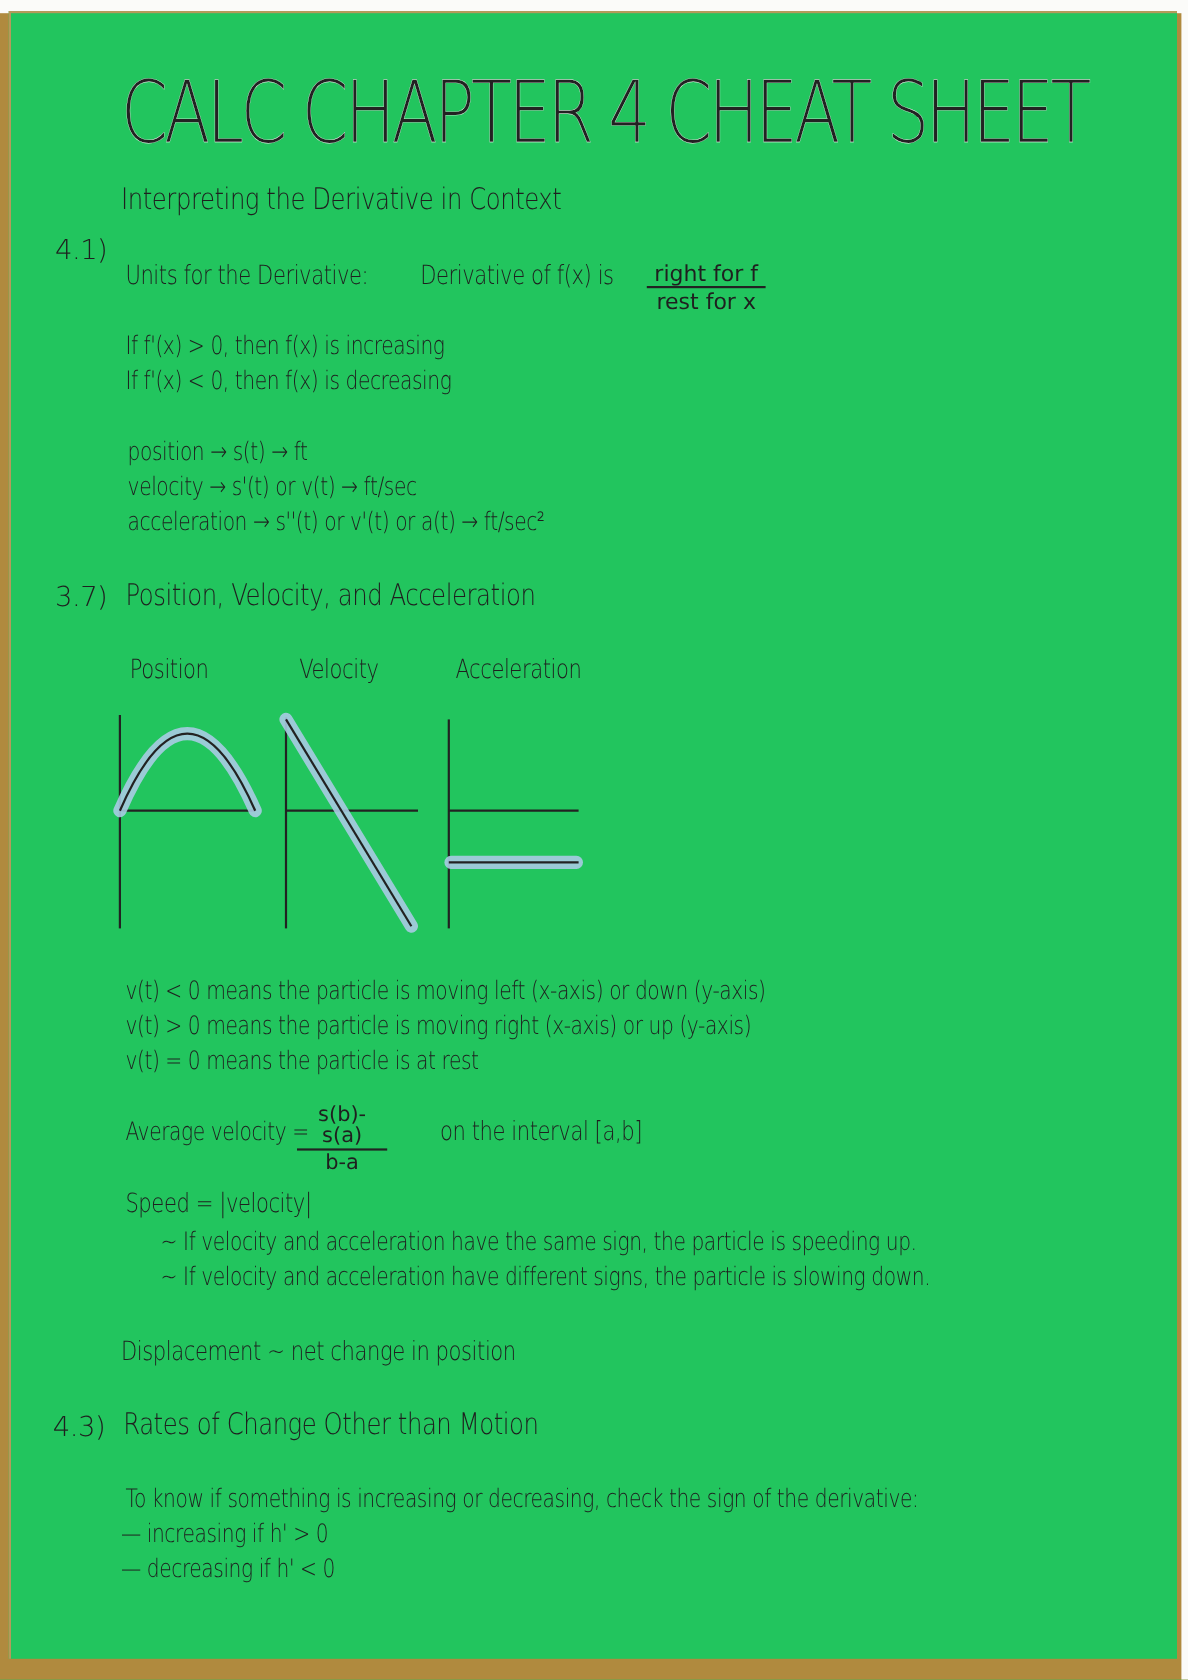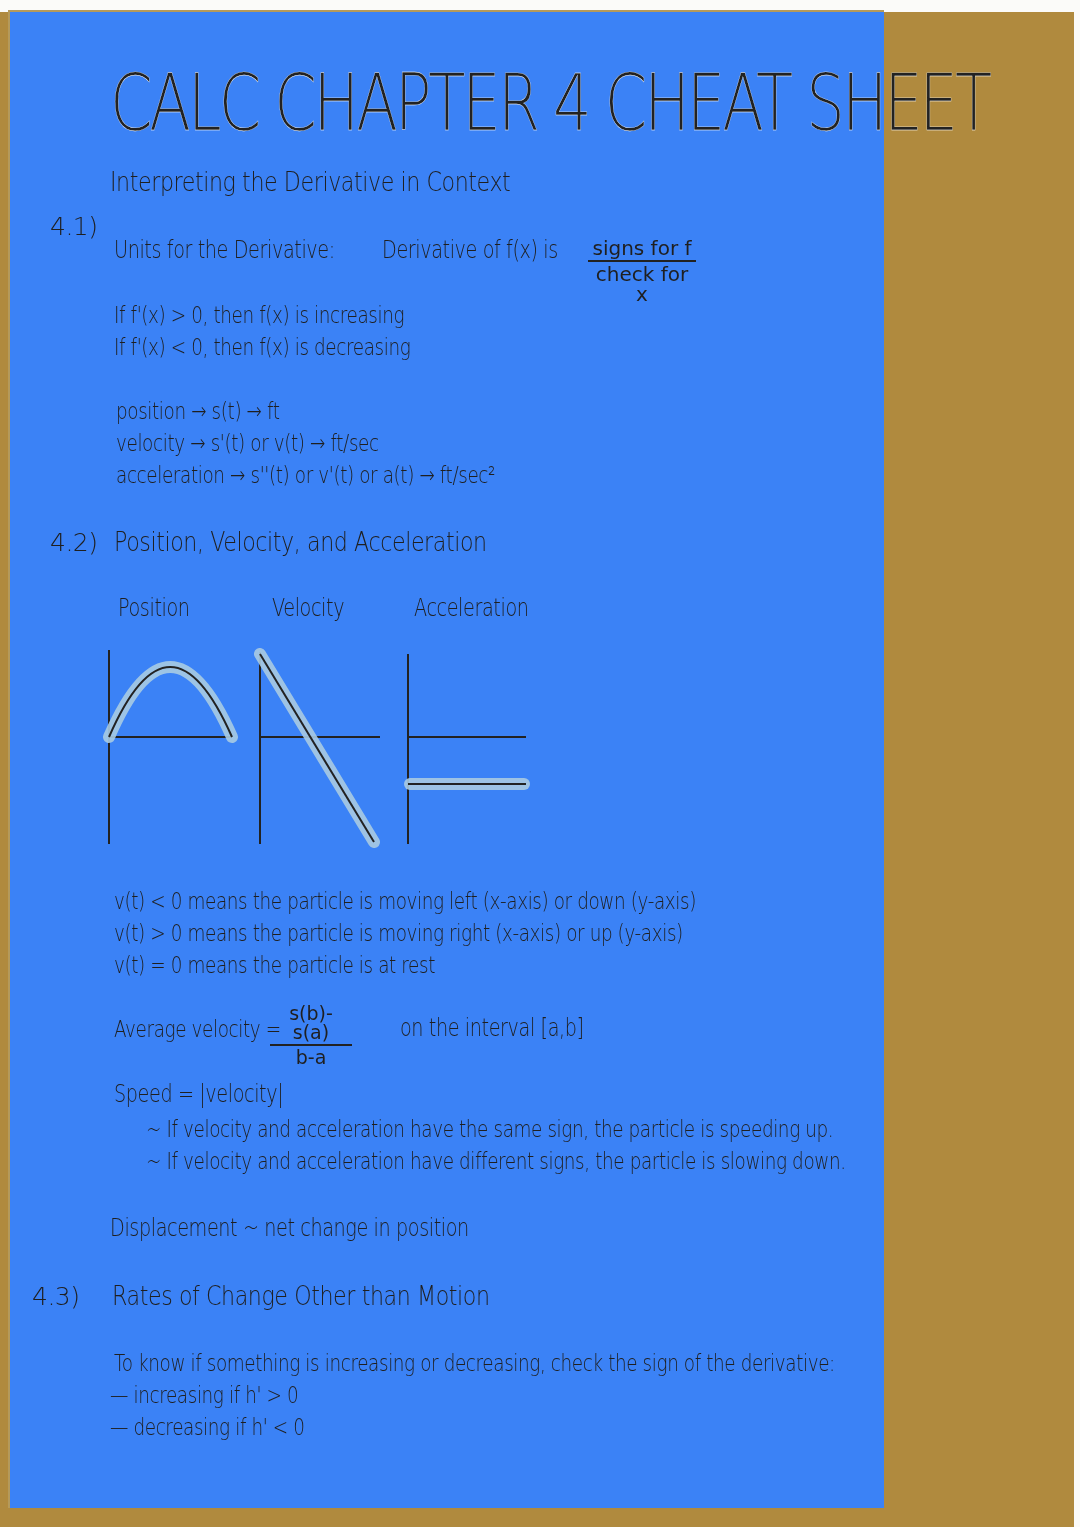--- a/index.html
+++ b/index.html
@@ -6,22 +6,22 @@
   body {
     width:1080px; height:1527px; overflow:hidden;
     background:#b08a3e;
     position:relative;
     font-family:"DejaVu Sans", sans-serif;
     color:#1f1f1f;
   }
   .top-strip { position:absolute; left:0; top:0; width:1080px; height:12px; background:#fbfbf9; }
   .right-strip { position:absolute; right:0; top:0; width:6px; height:1527px; background:#fbfbf9; }
   .page {
-    position:absolute; left:8px; top:10px; width:876px; height:1498px;
-    background:#3b82f6;
+    position:absolute; left:8px; top:10px; width:1062px; height:1498px;
+    background:#22c55e;
     border-top:2px solid #b59a5b;
     border-left:2px solid #b59a5b;
     box-sizing:border-box;
   }
   .t { position:absolute; white-space:nowrap; line-height:1; font-weight:300; letter-spacing:-0.5px; }
   .title {
     left:100px; top:52px; font-size:78px; letter-spacing:-4px;
     transform:scaleX(0.78); transform-origin:left top;
     font-family:"DejaVu Sans", sans-serif; font-weight:300;
     color:#222;
@@ -45,32 +45,32 @@
 <div class="page">
 
   <div class="t title">CALC CHAPTER 4 CHEAT SHEET</div>
 
   <div class="t sec-num" style="left:40px; top:158px;margin-top:44px;">4.1)</div>
   <div class="t sec-title" style="left:100px; top:156px;">Interpreting the Derivative in Context</div>
 
   <div class="t body-l" style="left:104px; top:226px;">Units for the Derivative:</div>
   <div class="t body-l" style="left:372px; top:226px;">Derivative of f(x) is</div>
   <div class="frac" style="left:578px; top:226px; font-size:20px; width:108px;">
-    <span class="num">signs for f</span>
-    <span class="den">check for x</span>
+    <span class="num">right for f</span>
+    <span class="den">rest for x</span>
   </div>
 
   <div class="t body-m" style="left:104px; top:292px;">If f'(x) &gt; 0, then f(x) is increasing</div>
   <div class="t body-m" style="left:104px; top:324px;">If f'(x) &lt; 0, then f(x) is decreasing</div>
 
   <div class="t body-m" style="left:106px; top:388px;">position → s(t) → ft</div>
   <div class="t body-m" style="left:106px; top:420px;">velocity → s'(t) or v(t) → ft/sec</div>
   <div class="t body-m" style="left:106px; top:452px;">acceleration → s''(t) or v'(t) or a(t) → ft/sec²</div>
 
-  <div class="t sec-num" style="left:40px; top:518px;">4.2)</div>
+  <div class="t sec-num" style="left:40px; top:518px;">3.7)</div>
   <div class="t sec-title" style="left:104px; top:516px;">Position, Velocity, and Acceleration</div>
 
   <div class="t body-l" style="left:108px; top:584px;">Position</div>
   <div class="t body-l" style="left:262px; top:584px;">Velocity</div>
   <div class="t body-l" style="left:404px; top:584px;">Acceleration</div>
 
   <svg style="left:0; top:0;" width="1062" height="1498">
 
     <g>
       <line x1="99" y1="638" x2="99" y2="832" stroke="#222" stroke-width="2"></line>
@@ -104,20 +104,20 @@
     <span class="den">b-a</span>
   </div>
   <div class="t body-l" style="left:390px; top:1004px;">on the interval [a,b]</div>
 
   <div class="t body-l" style="left:104px; top:1070px;">Speed = |velocity|</div>
   <div class="t body-m" style="left:136px; top:1106px;">~ If velocity and acceleration have the same sign, the particle is speeding up.</div>
   <div class="t body-m" style="left:136px; top:1138px;">~ If velocity and acceleration have different signs, the particle is slowing down.</div>
 
   <div class="t body-l" style="left:100px; top:1204px;">Displacement ~ net change in position</div>
 
-  <div class="t sec-num" style="left:22px; top:1272px;">4.3)</div>
+  <div class="t sec-num" style="left:38px; top:1272px;">4.3)</div>
   <div class="t sec-title" style="left:102px; top:1270px;">Rates of Change Other than Motion</div>
 
   <div class="t body-m" style="left:104px; top:1340px;">To know if something is increasing or decreasing, check the sign of the derivative:</div>
   <div class="t body-m" style="left:100px; top:1372px;">— increasing if h' &gt; 0</div>
   <div class="t body-m" style="left:100px; top:1404px;">— decreasing if h' &lt; 0</div>
 
 </div>
 
 </body></html>

